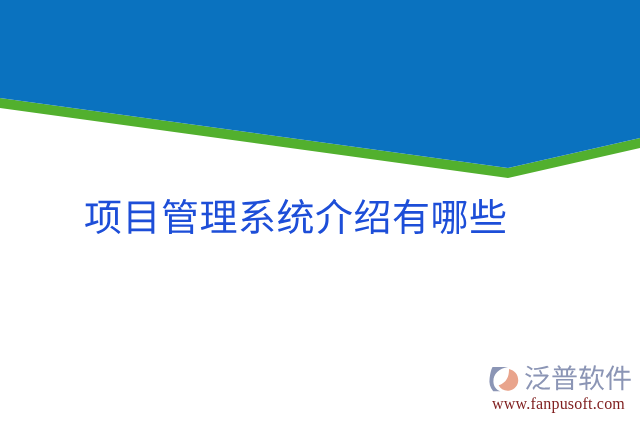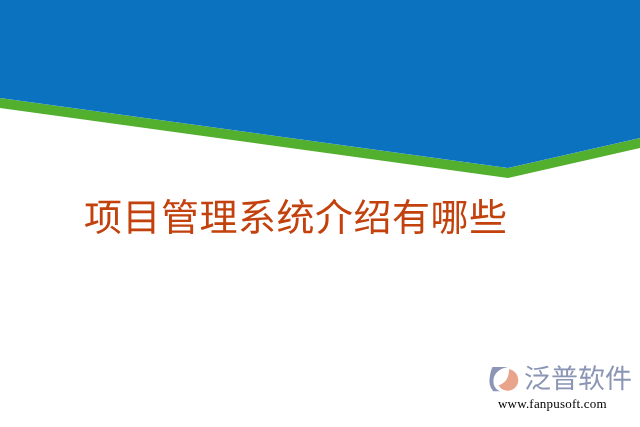--- a/index.html
+++ b/index.html
@@ -45,21 +45,21 @@
   }
   .slide-title {
     position: absolute;
     left: 84px;
     top: 0;
     margin: 0;
     font-family: "Liberation Serif", "DejaVu Serif", serif;
     font-size: 38px;
     line-height: 44px;
     font-weight: 400;
-    color: #c2410c;
+    color: #1d4ed8;
     letter-spacing: 0.5px;
     white-space: nowrap;
   }
 
   
   .logo {
     position: absolute;
     right: 6px;
     bottom: 8px;
     width: 146px;
@@ -85,27 +85,27 @@
     font-family: "Liberation Sans", "DejaVu Sans", sans-serif;
     font-size: 27px;
     line-height: 30px;
     font-weight: 500;
     color: #8B95B5;
     letter-spacing: 0px;
     white-space: nowrap;
   }
   .logo-url {
     position: absolute;
-    left: 10px;
+    left: 4px;
     top: 33px;
     font-family: "Liberation Serif", "DejaVu Serif", serif;
-    font-size: 13px;
+    font-size: 16px;
     line-height: 19px;
     font-weight: 400;
-    color: #000000;
+    color: #7f1d1d;
     letter-spacing: 0.2px;
     white-space: nowrap;
   }
 </style>
 </head>
 <body>
 
 <div class="slide">
 
   <div class="banner">

